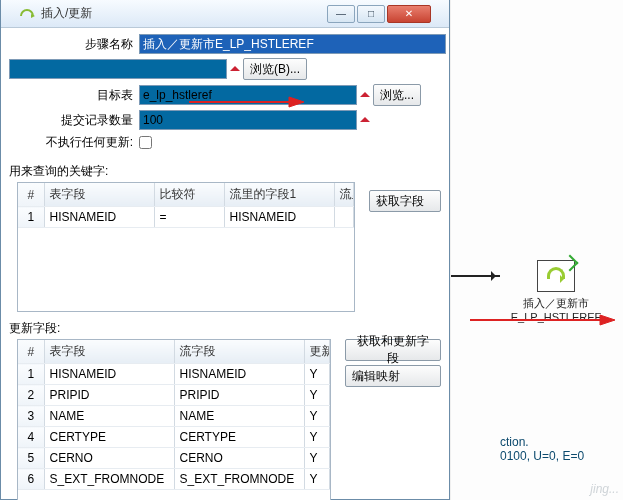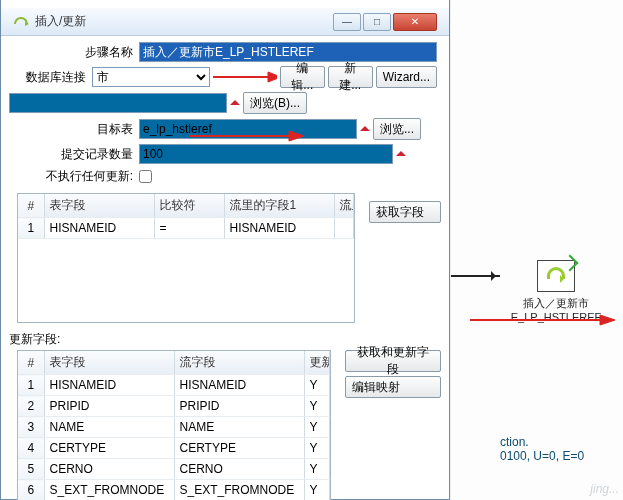--- a/index.html
+++ b/index.html
@@ -1,24 +1,24 @@
 <!DOCTYPE html>
 <html><head>
 <meta charset="utf-8">
 <style>
 * { box-sizing: border-box; margin: 0; padding: 0; font-family: "Microsoft YaHei", Tahoma, sans-serif; font-size: 12px; }
 body { background: #f0f0f0; width: 623px; height: 500px; overflow: hidden; position: relative; }
 .window { position: absolute; left: 0; top: 0; width: 450px; height: 500px; background: #fff; border: 1px solid #6b8ca8; border-top: none; }
-.titlebar { height: 28px; background: linear-gradient(#f7fbff,#dce9f7); display: flex; align-items: center; padding: 0 12px; border-bottom: 1px solid #b9c9d8; margin-top: 8px; }
+.titlebar { height: 28px; background: linear-gradient(#f7fbff,#dce9f7); display: flex; align-items: center; padding: 0 18px; border-bottom: 1px solid #b9c9d8; }
 .titlebar .ticon { width: 16px; height: 16px; margin-right: 6px; }
 .titlebar .ttext { flex: 1; color: #333; }
 .winbtns { display: flex; gap: 2px; }
 .winbtn { width: 28px; height: 18px; border: 1px solid #8aa5bd; background: linear-gradient(#f3f8fd,#d7e6f3); display: flex; align-items: center; justify-content: center; font-size: 10px; color: #345; border-radius: 2px; }
 .winbtn.close { background: linear-gradient(#e97f6f,#c84432); color: #fff; border-color:#a83626; width: 44px; }
-.form { padding: 6px 12px 4px 8px; }
+.form { padding: 6px 3px 4px 8px; }
 .row { display: flex; align-items: center; margin-bottom: 4px; }
 .row .lbl { width: 130px; text-align: right; padding-right: 6px; color: #000; }
 .row .fld { flex: 1; display: flex; align-items: center; gap: 3px; }
 input.text { border: 1px solid #7d9ab6; height: 20px; padding: 0 3px; background: #0369a1; }
 input.text.sel { background: #1e62b8; color: #fff; }
 select.combo { border: 1px solid #7d9ab6; height: 20px; background: #fff; width: 130px; }
 .btn { border: 1px solid #8b9aa8; background: linear-gradient(#fdfdfd,#e6e8ea); height: 22px; padding: 0 6px; display: inline-flex; align-items: center; cursor: default; border-radius: 2px; }
 .diamond { width: 0; height: 0; border: 5px solid transparent; border-bottom-color: #c23; transform: translateY(-3px); }
 .diamond2 { width: 0; height: 0; border: 5px solid transparent; border-bottom-color: #c23; transform: rotate(0deg) translateY(-3px); }
 .cbx { width: 13px; height: 13px; }
@@ -86,66 +86,54 @@
   </div>
 
   <div class="form">
     <div class="row">
       <div class="lbl">步骤名称</div>
       <div class="fld">
           <input class="text sel wide" value="插入／更新市E_LP_HSTLEREF" style="">
         </div>
     </div>
     <div class="row">
-      <div class="lbl">数据库连接</div>
-      <div class="fld">
-        <select class="combo"><option>市</option></select>
-        <svg class="arrow-red" width="70" height="14" style="position:static">
-            <line x1="0" y1="7" x2="55" y2="7" stroke="#d22" stroke-width="2"></line>
-            <polygon points="55,2 68,7 55,12"></polygon>
-          </svg>
-        <button class="btn">编辑...</button>
-        <button class="btn">新建...</button>
-        <button class="btn">Wizard...</button>
-      </div>
-    </div>
-    <div class="row">
       <div class="fld">
         <input class="text" style="width: 218px;" value="">
         <span class="diamond"></span>
         <button class="btn">浏览(B)...</button>
       </div>
     </div>
     <div class="row">
       <div class="lbl">目标表</div>
       <div class="fld">
         <input class="text" style="width: 218px;" value="e_lp_hstleref">
         <span class="diamond2"></span>
         <button class="btn">浏览...</button>
       </div>
     </div>
     <div class="row" style="position:relative">
       <div class="lbl">提交记录数量</div>
       <div class="fld">
-        <input class="text" style="width: 254px;" value="100">
+        <input class="text" style="width: 218px;" value="100">
         <span class="diamond"></span>
       </div>
       <svg class="arrow-red" width="120" height="16" style="left:180px; top:-16px;">
           <line x1="0" y1="8" x2="100" y2="8" stroke="#d22" stroke-width="2"></line>
           <polygon points="100,3 115,8 100,13"></polygon>
         </svg>
     </div>
     <div class="row">
       <div class="lbl">不执行任何更新:</div>
       <div class="fld">
           <input type="checkbox" class="cbx" style="">
         </div>
     </div>
   </div>
 
+  <div class="section-label">用来查询的关键字:</div>
   <div class="key-area">
     <div class="tblcol">
       <div class="tablewrap t1wrap">
         <table class="tbl">
           <thead>
               <tr>
             <th class="num">#</th>
             <th style="width:110px">表字段</th>
             <th style="width:70px">比较符</th>
             <th style="width:110px">流里的字段1</th>

